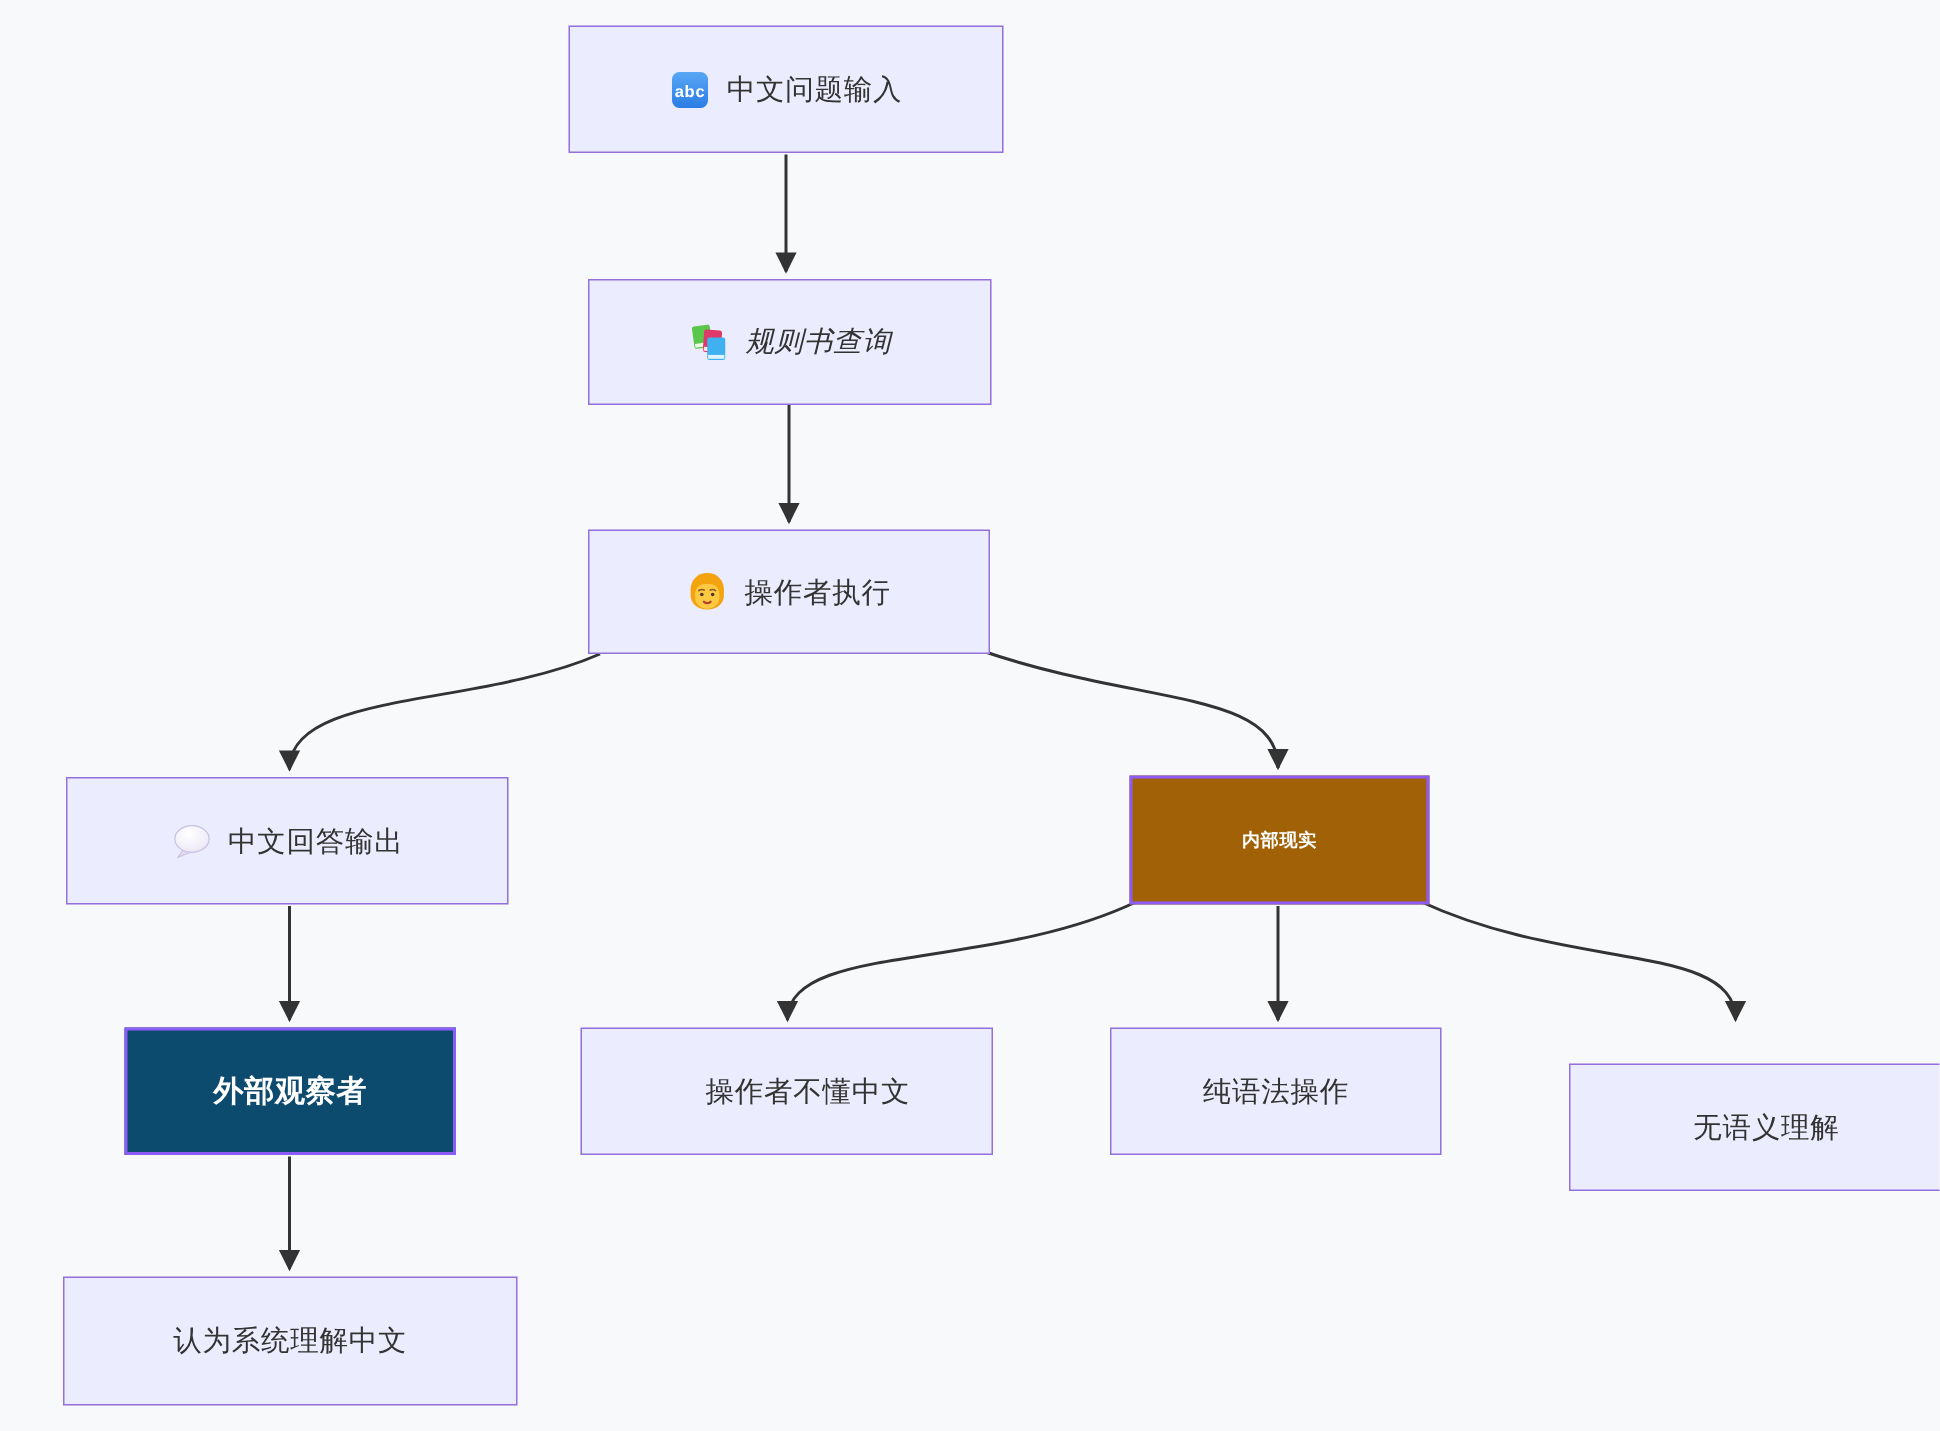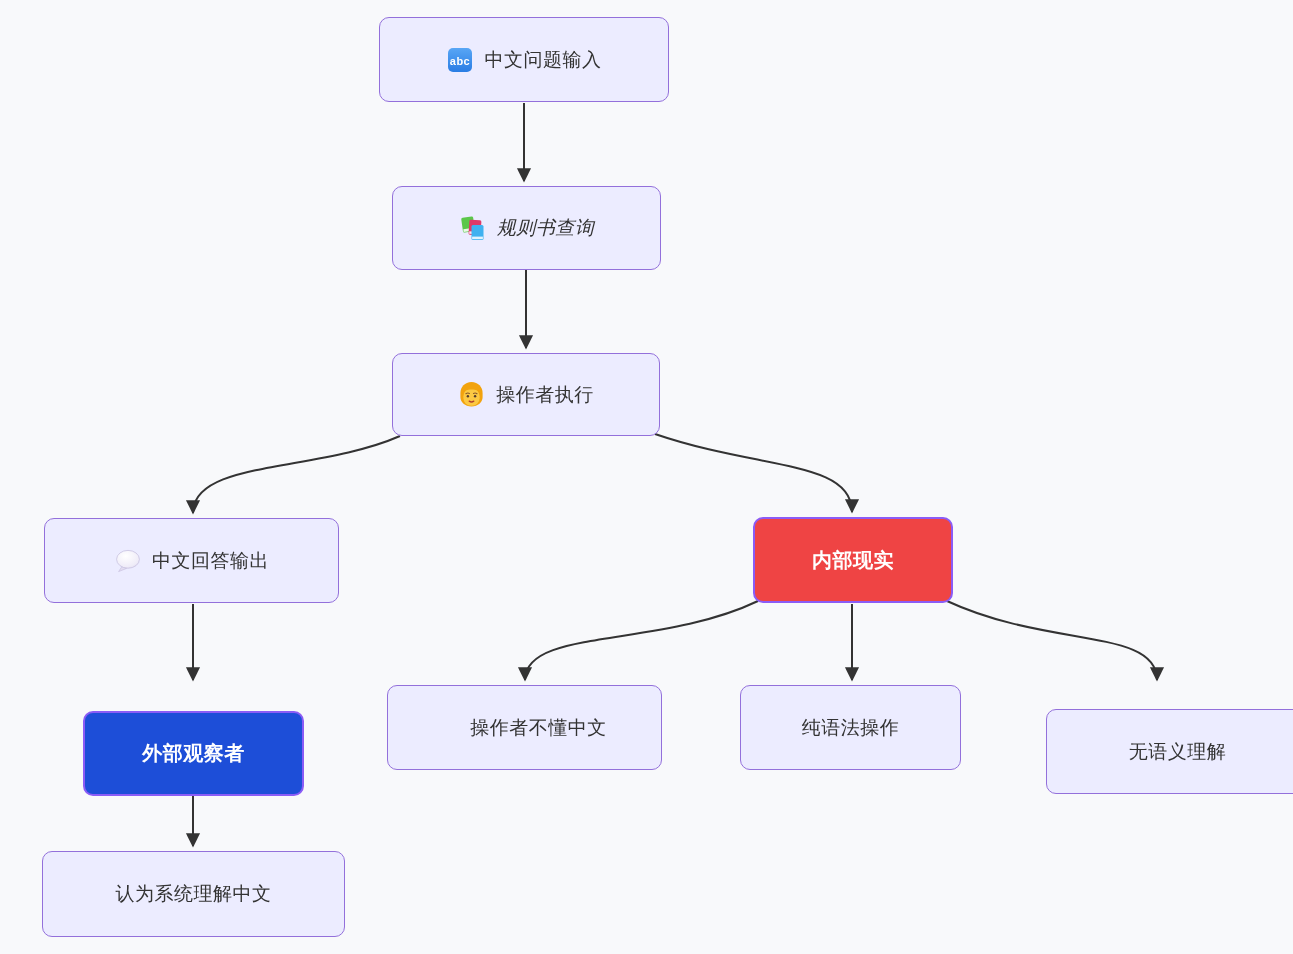--- a/index.html
+++ b/index.html
@@ -19,41 +19,40 @@
     pointer-events: none;
   }
   .node {
     position: absolute;
     display: flex;
     align-items: center;
     justify-content: center;
     gap: 11px;
     background: #ececff;
     border: 1.6px solid #9370db;
-    border-radius: 10px;
+    border-radius: 0;
     box-sizing: border-box;
     color: #333333;
     font-size: 19px;
     letter-spacing: 0.5px;
     cursor: default;
   }
   .node.variant-red {
-    background: #ef4444;
+    background: #a16207;
+    border: 2px solid #8b5cf6;
+    color: #ffffff;
+    font-weight: 700;
+    font-size: 12px;
+  }
+  .node.variant-green {
+    background: #0c4a6e;
     border: 2px solid #8b5cf6;
     color: #ffffff;
     font-weight: 700;
     font-size: 20px;
-  }
-  .node.variant-green {
-    background: #1d4ed8;
-    border: 2px solid #8b5cf6;
-    color: #ffffff;
-    font-weight: 700;
-    font-size: 20px;
-    margin-top: 26px;
   }
   .node .icon {
     display: inline-flex;
     align-items: center;
     justify-content: center;
     width: 27px; height: 27px;
     flex: 0 0 auto;
   }
   
   #node-chinese-input      { left: 379px; top: 17px;  width: 290px; height: 85px; }

